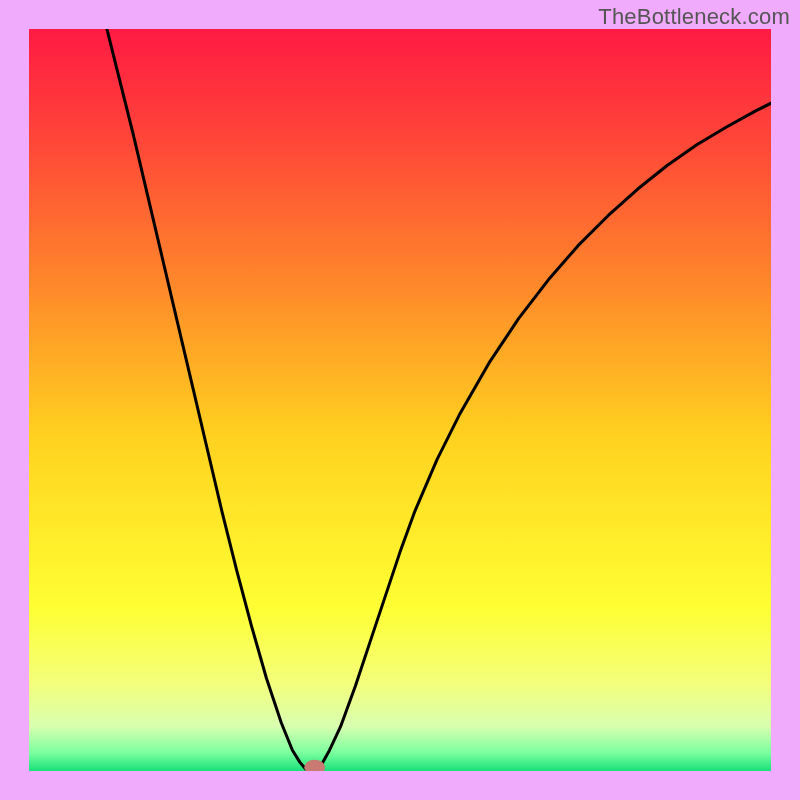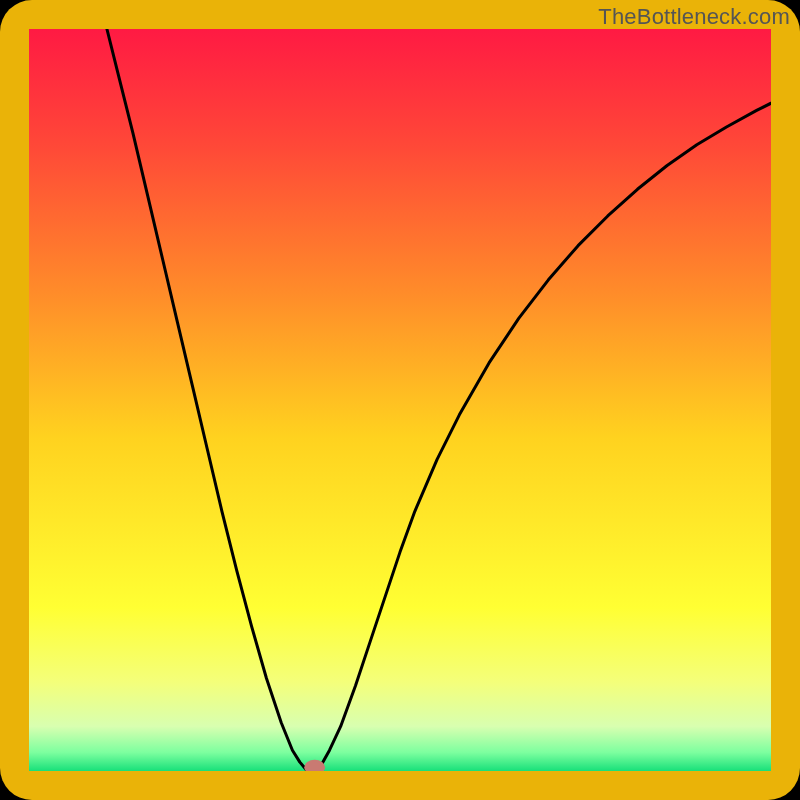--- a/index.html
+++ b/index.html
@@ -8,22 +8,21 @@
     width: 800px;
     height: 800px;
     overflow: hidden;
     font-family: Arial, Helvetica, sans-serif;
     background: #000;
   }
   .frame {
     position: relative;
     width: 800px;
     height: 800px;
-    background: #eab308;
-    border-radius: 32px;
+    background: #f0abfc;
   }
   .watermark {
     position: absolute;
     top: 4px;
     right: 10px;
     color: #555;
     font-size: 22px;
     font-weight: 500;
     letter-spacing: 0.2px;
     z-index: 20;

